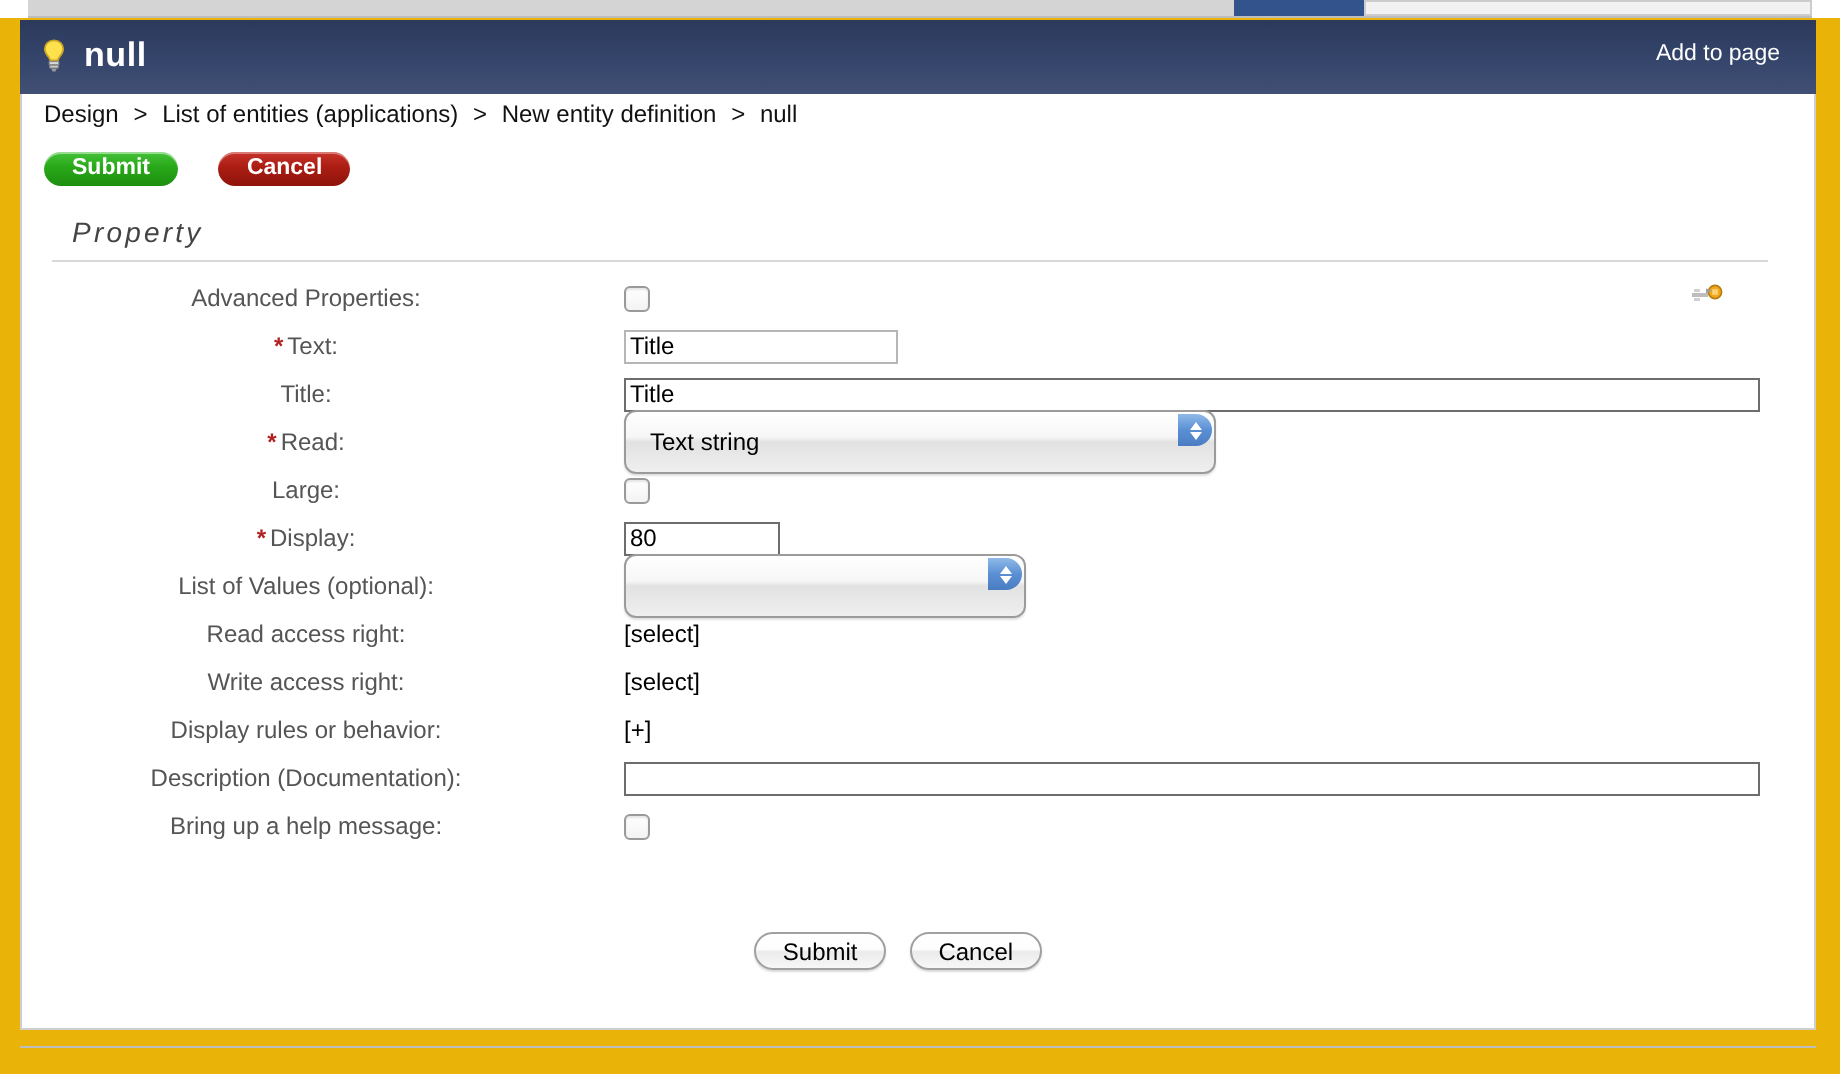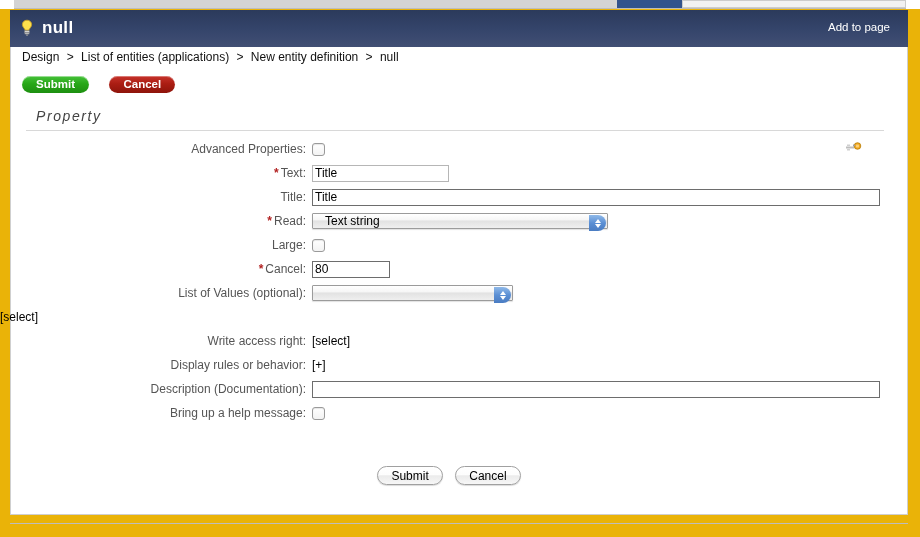--- a/index.html
+++ b/index.html
@@ -150,21 +150,21 @@
   }
   .row {
     position: relative;
     display: flex;
     align-items: center;
     height: 24px;
     margin-bottom: 0;
   }
   .row .label {
     width: 312px;
-    text-align: right;
+    text-align: center;
     padding-right: 6px;
     font-size: 12px;
     color: #555555;
     white-space: nowrap;
     box-sizing: border-box;
   }
   .req {
     color: #b22222;
     font-weight: bold;
     margin-right: 2px;
@@ -193,23 +193,23 @@
     background: #ffffff;
   }
   .txt-name  { width: 137px; border: 1px solid #b6b6b6; }
   .txt-title { width: 568px; border: 1px solid #6d6d6d; }
   .txt-len   { width: 78px;  border: 1px solid #6d6d6d; }
   .txt-desc  { width: 568px; border: 1px solid #6d6d6d; }
 
   
   .sel {
     position: relative;
-    height: 16px;
+    height: 32px;
     border: 1px solid #9b9b9b;
-    border-radius: 1px;
+    border-radius: 6px;
     background: linear-gradient(to bottom, #ffffff 0%, #f6f6f6 42%, #e2e2e2 50%, #efefef 100%);
     box-shadow: 0 1px 1px rgba(0,0,0,0.12);
     box-sizing: border-box;
     font-size: 12px;
     color: #000000;
     cursor: pointer;
     display: flex;
     align-items: center;
   }
   .sel-type { width: 296px; }
@@ -374,21 +374,21 @@
 
     <div class="row">
       <div class="label">Large:</div>
       <div class="field">
         <div class="cbox"></div>
       </div>
     </div>
 
     <div class="row">
       <div class="label">
-        <span class="req">*</span><span>Cancel:</span>
+        <span class="req">*</span><span>Display:</span>
       </div>
       <div class="field">
         <input class="txt txt-len" type="text" value="80" style="">
       </div>
     </div>
 
 
     <div class="row">
       <div class="label">List of Values (optional):</div>
       <div class="field">
@@ -396,20 +396,21 @@
           <span class="sel-label"></span>
           <span class="sel-arrows">
             <span class="arrow-up"></span>
               <span class="arrow-dn"></span>
           </span>
         </div>
       </div>
     </div>
 
     <div class="row">
+      <div class="label">Read access right:</div>
       <div class="field">
         <span class="linkval">[select]</span>
       </div>
     </div>
 
     <div class="row">
       <div class="label">Write access right:</div>
       <div class="field">
         <span class="linkval">[select]</span>
       </div>

